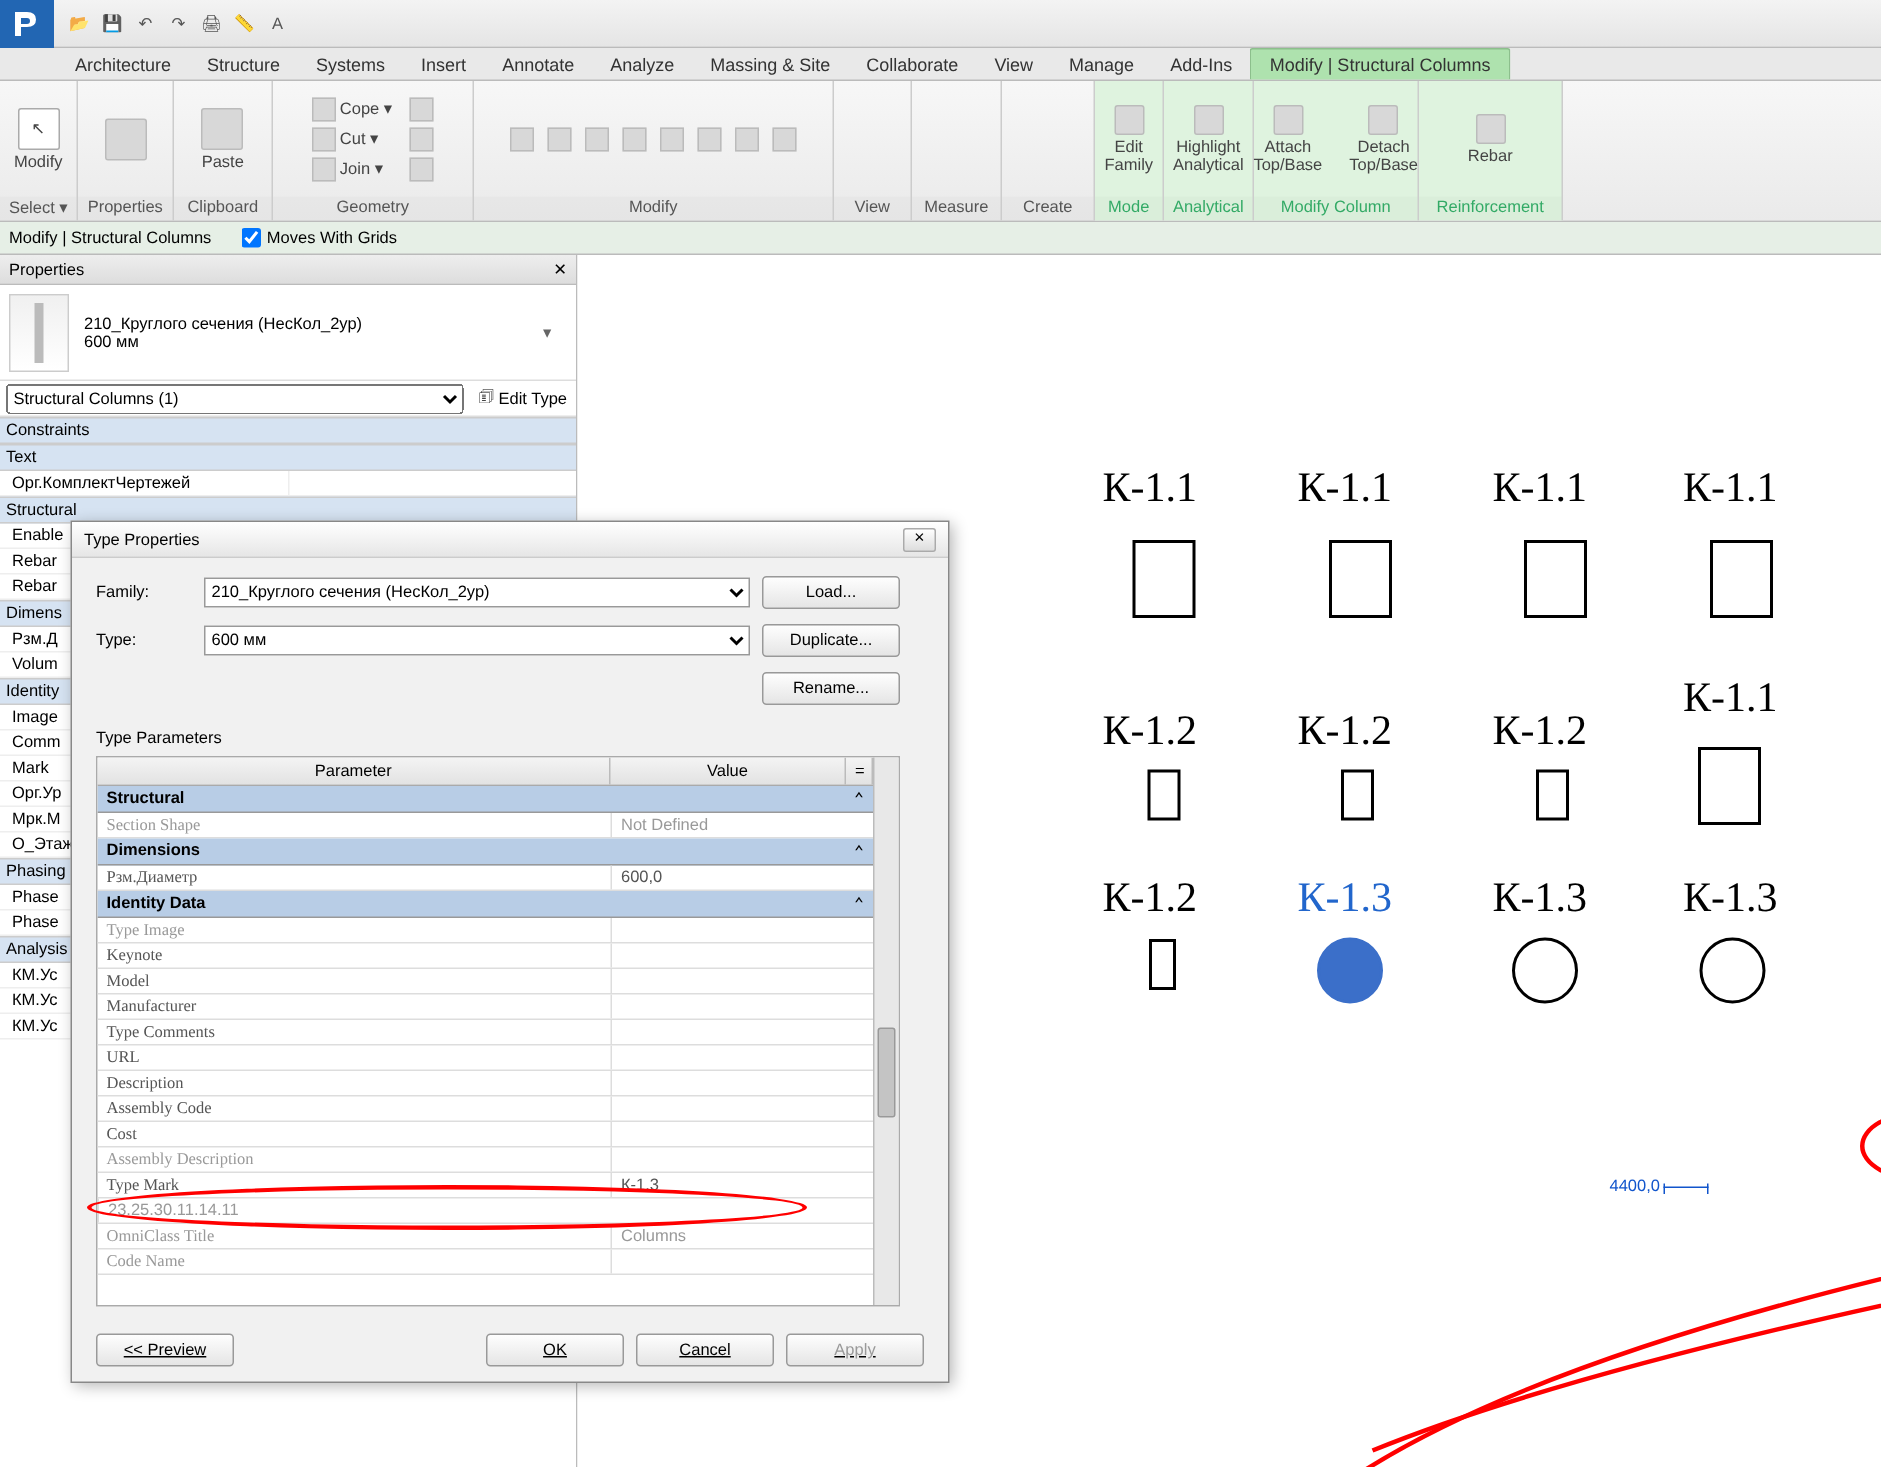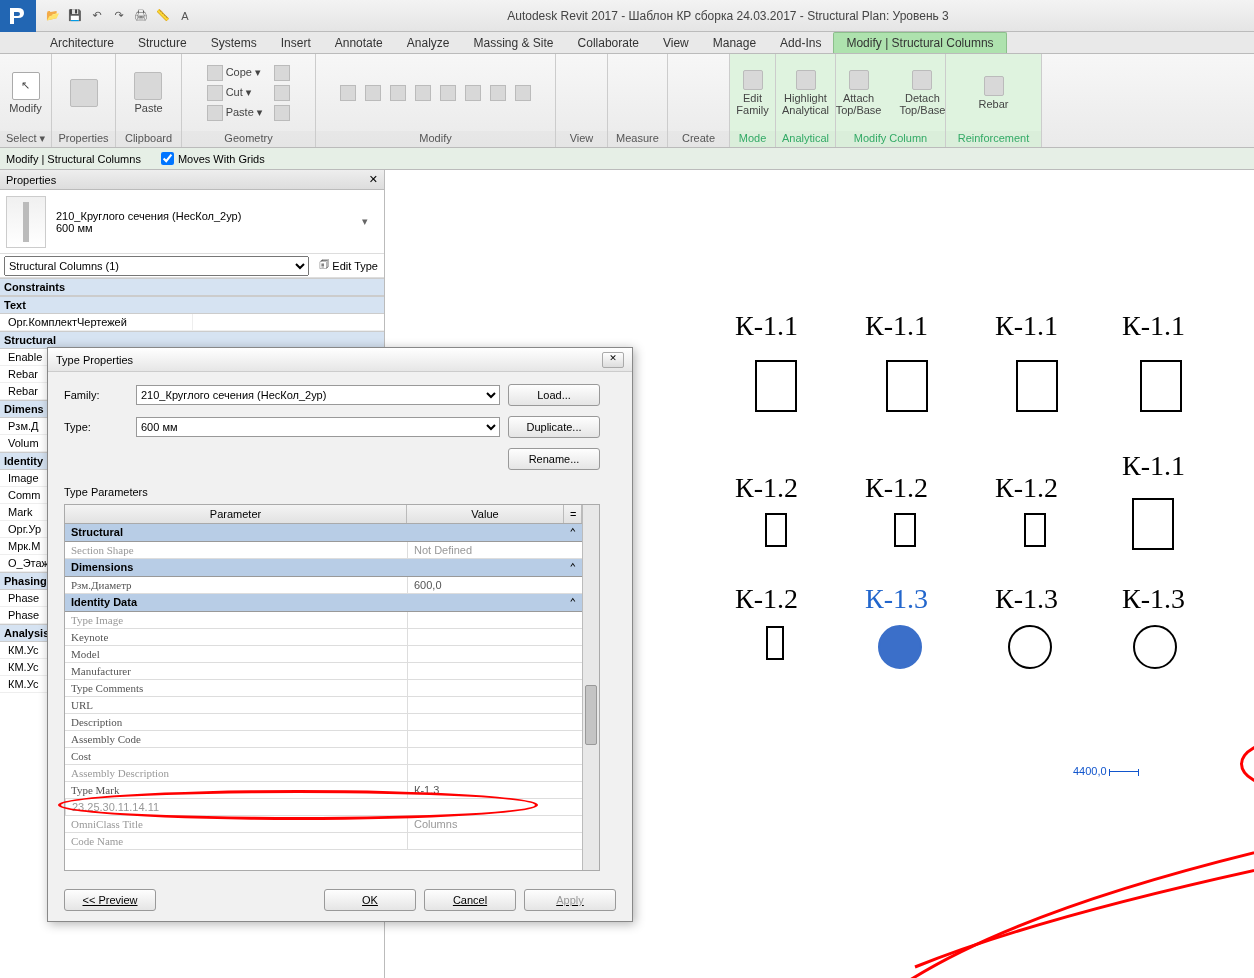--- a/index.html
+++ b/index.html
@@ -43,33 +43,33 @@
   .props-header .x { cursor:pointer; }
   .type-sel { height:64px; display:flex; align-items:center; gap:10px; padding:6px; border-bottom:1px solid #ddd; background:#fff; }
   .thumb { width:40px;height:52px; background:linear-gradient(#f0f0f0,#fff); border:1px solid #ccc; display:flex; align-items:center; justify-content:center; }
   .thumb .col { width:6px;height:40px;background:#bbb; }
   .type-sel .txt { flex:1; }
   .type-sel .dd { width:16px; color:#666; cursor:pointer; }
   .filter-row { height:24px; display:flex; align-items:center; background:#fff; border-bottom:1px solid #ddd; }
   .filter-row select{ flex:1; height:20px; margin:0 4px; font-size:11px; }
   .edit-type-btn{ display:flex; align-items:center; gap:3px; padding:0 6px; cursor:pointer; }
   .prop-grid { flex:1; overflow:auto; background:#fff; font-size:11px; }
-  .pg-cat { background:#d6e3f2; padding:2px 4px; font-weight:700; border-top:1px solid #ccc; border-bottom:1px solid #ccc; }
+  .pg-cat { background:#d6e3f2; padding:2px 4px; font-weight:400; border-top:1px solid #ccc; border-bottom:1px solid #ccc; }
   .pg-row { display:flex; border-bottom:1px solid #eee; }
   .pg-row .k { width:50%; padding:2px 8px; }
   .pg-row .v { width:50%; padding:2px 4px; border-left:1px solid #eee; }
 
   
   .view { flex:1; position:relative; background:#fff; }
   .tag { position:absolute; font-family:"Times New Roman",serif; font-size:28px; color:#000; }
   .tag.sel { color:#2266cc; }
   .rect-col { position:absolute; border:2px solid #000; background:#fff; }
   .circ-col { position:absolute; border:2px solid #000; border-radius:50%; background:#fff; }
   .circ-col.sel { background:#3b6fc9; border-color:#3b6fc9; }
-  .dim { position:absolute; color:#1155cc; font-size:11px; }
+  .dim { position:absolute; color:#1155cc; font-size:11px;margin-top:20px; }
   .dim.h { display:flex; align-items:center; gap:2px; }
   .dim-line-h { width:30px; border-top:1px solid #1155cc; position:relative; }
   .dim-line-h:before,.dim-line-h:after{content:"";position:absolute;top:-3px;width:1px;height:7px;background:#1155cc;}
   .dim-line-h:before{left:0;} .dim-line-h:after{right:0;}
   .red-draw { position:absolute; pointer-events:none; }
 
   
   .dialog { position:absolute; left:47px; top:347px; width:586px; height:575px; background:#f1f1f1; border:1px solid #888; box-shadow:2px 2px 10px rgba(0,0,0,0.3); display:flex; flex-direction:column; }
   .dlg-title { height:24px; background:linear-gradient(#fff,#e6e6e6); border-bottom:1px solid #ccc; display:flex; align-items:center; justify-content:space-between; padding:0 8px; }
   .dlg-close { width:22px;height:16px;border:1px solid #aaa; background:linear-gradient(#fefefe,#ddd); border-radius:2px; text-align:center; font-size:9px; cursor:pointer; }
@@ -108,21 +108,20 @@
   </div>
   <div class="qat">
     <div class="qat-btn">📂</div>
     <div class="qat-btn">💾</div>
     <div class="qat-btn">↶</div>
     <div class="qat-btn">↷</div>
     <div class="qat-btn">🖨</div>
     <div class="qat-btn">📏</div>
     <div class="qat-btn">A</div>
   </div>
-  <div class="title-text">Autodesk Revit 2017 -    Шаблон КР сборка 24.03.2017 - Structural Plan: Уровень 3</div>
 </div>
 
 <div class="ribbon-tabs">
   <div class="ribbon-tab">Architecture</div>
   <div class="ribbon-tab">Structure</div>
   <div class="ribbon-tab">Systems</div>
   <div class="ribbon-tab">Insert</div>
   <div class="ribbon-tab">Annotate</div>
   <div class="ribbon-tab">Analyze</div>
   <div class="ribbon-tab">Massing &amp; Site</div>
@@ -166,21 +165,21 @@
     <div class="sm-btn">
             <span class="ico-s"></span>
             <span>Cope ▾</span>
           </div>
     <div class="sm-btn">
             <span class="ico-s"></span>
             <span>Cut ▾</span>
           </div>
     <div class="sm-btn">
             <span class="ico-s"></span>
-            <span>Paste ▾</span>
+            <span>Join ▾</span>
           </div>
   </div>
         <div class="stack">
           <div class="sm-btn">
             <span class="ico-s"></span>
           </div>
           <div class="sm-btn">
             <span class="ico-s"></span>
           </div>
           <div class="sm-btn">

